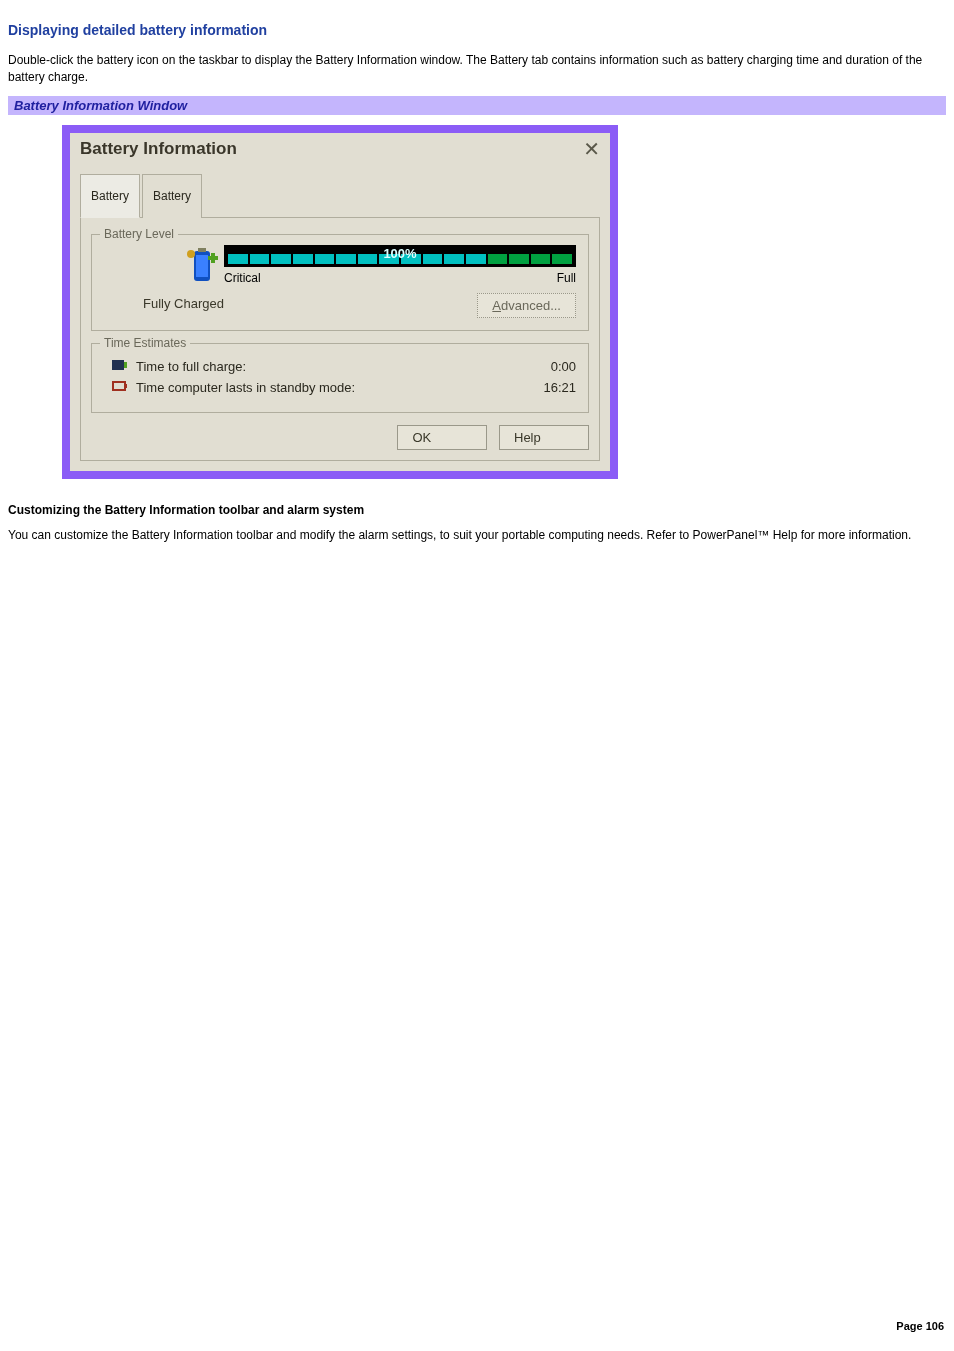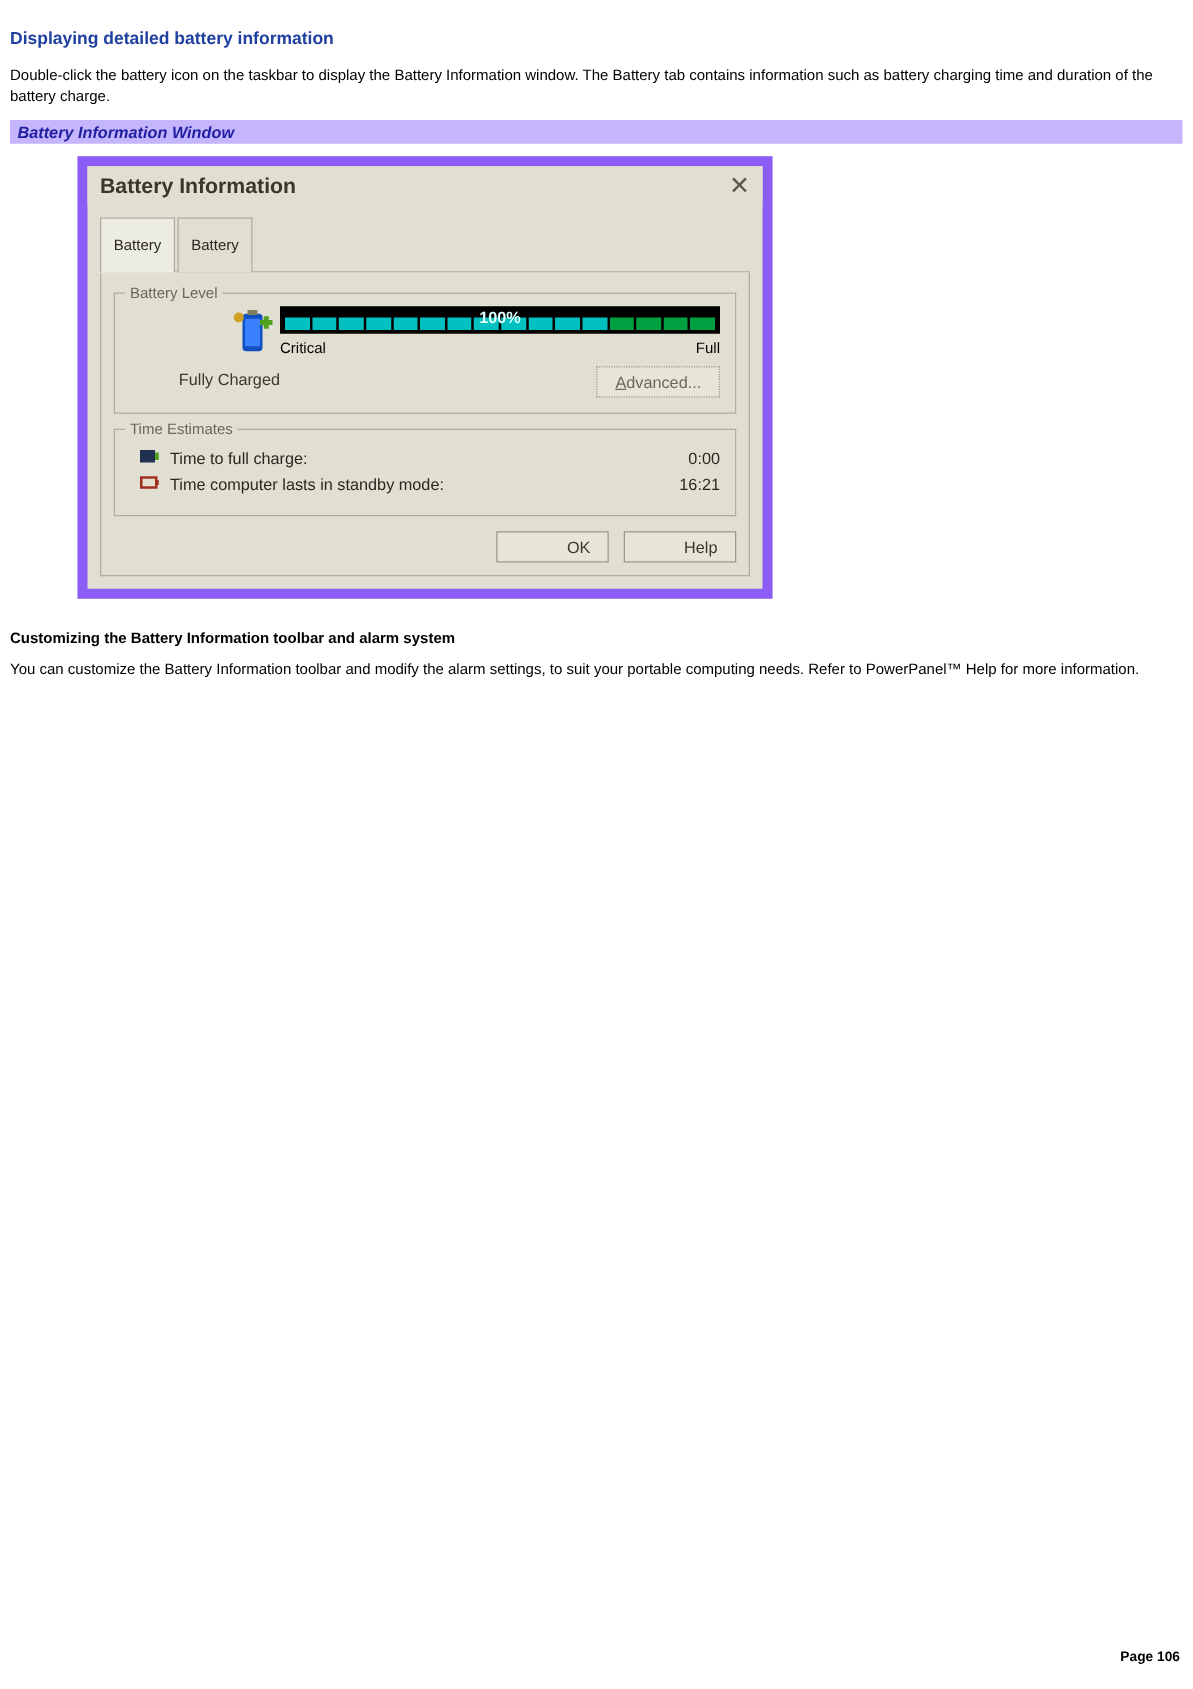--- a/index.html
+++ b/index.html
@@ -165,21 +165,21 @@
   .adv-btn-row { text-align: right; margin-top: 8px; }
   .btn {
     display: inline-block;
     border: 1px solid #9a988a;
     background: #e7e4d8;
     padding: 4px 14px;
     font-size: 13px;
     color: #3a382a;
     cursor: pointer;
     min-width: 60px;
-    text-align: right;
+    text-align: left;
   }
   .btn.adv {
     border-style: dotted;
     color: #6a685a;
   }
   .est-row {
     display: flex;
     align-items: center;
     margin: 4px 0;
     font-size: 13px;

